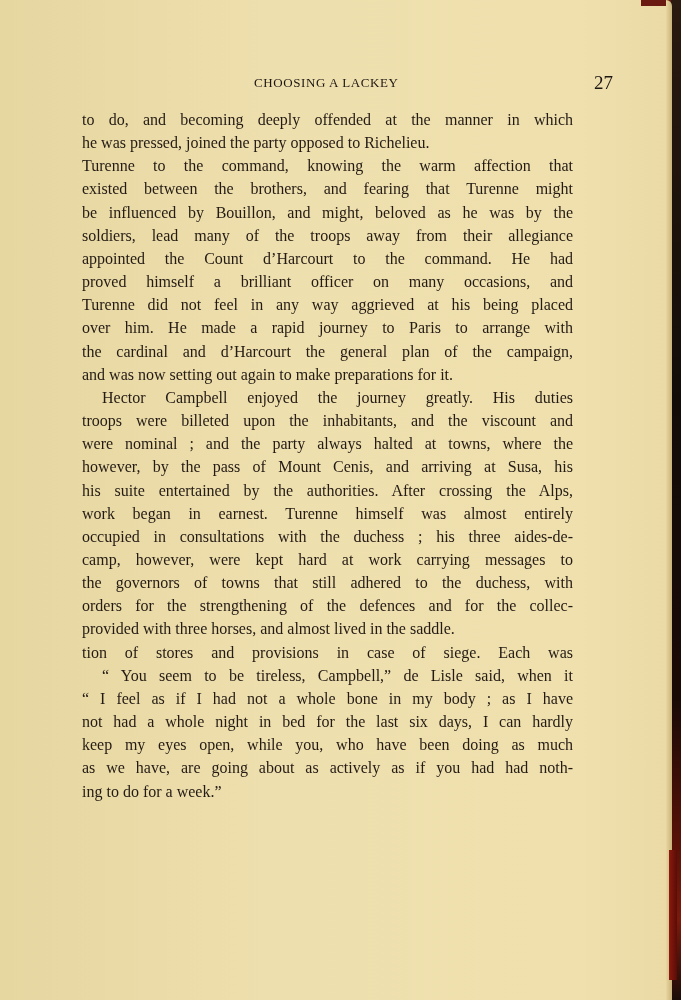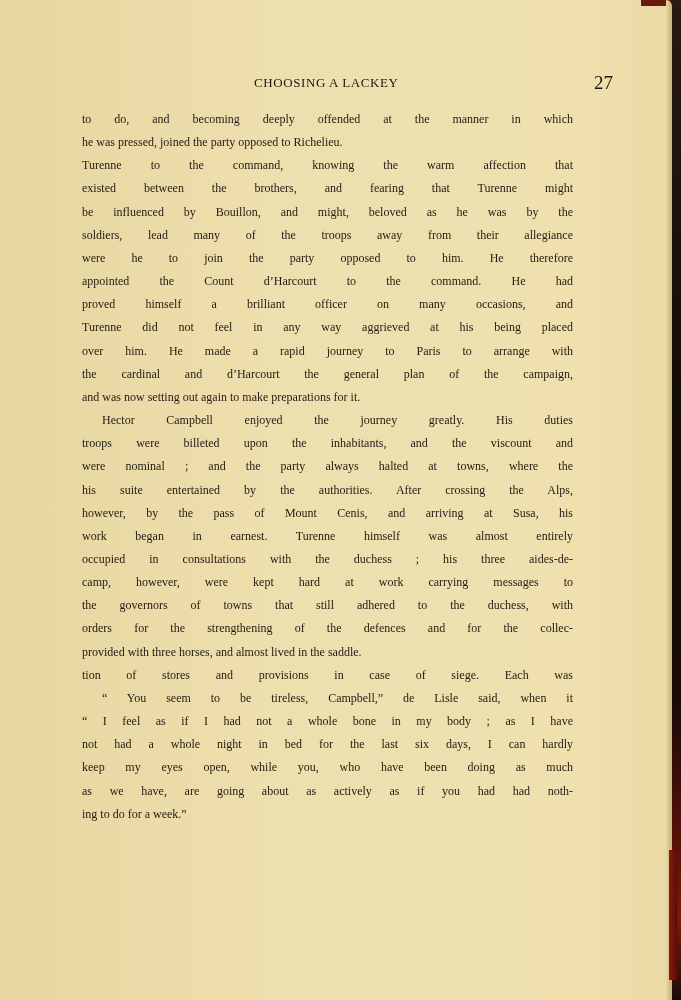--- a/index.html
+++ b/index.html
@@ -37,21 +37,21 @@
     color: #1d1712;
   }
   .page-number {
     position: absolute; left: 552px; top: 0px;
     font-family: "Liberation Serif", serif; font-size: 19px;
     color: #1d1712;
     margin-left: 42px;
   }
   .body-text {
     position: absolute; left: 82px; top: 108px; width: 491px;
-    font-family: "Liberation Serif", serif; font-size: 12px; line-height: 23.16px;
+    font-family: "Liberation Serif", serif; font-size: 16px; line-height: 23.16px;
     color: #231b14;
   }
   .line {
     display: block; white-space: nowrap; text-align: justify; text-align-last: justify;
     height: 23.16px;
   }
   .line.last { text-align-last: left; }
   .line.indent { padding-left: 20px; }
 </style>
 </head>
@@ -62,32 +62,31 @@
     <span class="running-head">CHOOSING A LACKEY</span>
     <span class="page-number">27</span>
   </div>
   <div class="body-text" id="body-text">
       <span class="line">to do, and becoming deeply offended at the manner in which</span>
       <span class="line last">he was pressed, joined the party opposed to Richelieu.</span>
       <span class="line">Turenne to the command, knowing the warm affection that</span>
       <span class="line">existed between the brothers, and fearing that Turenne might</span>
       <span class="line">be influenced by Bouillon, and might, beloved as he was by the</span>
       <span class="line">soldiers, lead many of the troops away from their allegiance</span>
-      <span class="line">were he to join the party opposed to him. He therefore</span>
       <span class="line">appointed the Count d’Harcourt to the command. He had</span>
       <span class="line">proved himself a brilliant officer on many occasions, and</span>
       <span class="line">Turenne did not feel in any way aggrieved at his being placed</span>
       <span class="line">over him. He made a rapid journey to Paris to arrange with</span>
       <span class="line">the cardinal and d’Harcourt the general plan of the campaign,</span>
       <span class="line last">and was now setting out again to make preparations for it.</span>
       <span class="line indent">Hector Campbell enjoyed the journey greatly. His duties</span>
       <span class="line">troops were billeted upon the inhabitants, and the viscount and</span>
       <span class="line">were nominal ; and the party always halted at towns, where the</span>
+      <span class="line">however, by the pass of Mount Cenis, and arriving at Susa, his</span>
       <span class="line">his suite entertained by the authorities. After crossing the Alps,</span>
-      <span class="line">however, by the pass of Mount Cenis, and arriving at Susa, his</span>
       <span class="line">work began in earnest. Turenne himself was almost entirely</span>
       <span class="line">occupied in consultations with the duchess ; his three aides-de-</span>
       <span class="line">camp, however, were kept hard at work carrying messages to</span>
       <span class="line">the governors of towns that still adhered to the duchess, with</span>
       <span class="line">orders for the strengthening of the defences and for the collec-</span>
       <span class="line last">provided with three horses, and almost lived in the saddle.</span>
       <span class="line">tion of stores and provisions in case of siege. Each was</span>
       <span class="line indent">“ You seem to be tireless, Campbell,” de Lisle said, when it</span>
       <span class="line">“ I feel as if I had not a whole bone in my body ; as I have</span>
       <span class="line">not had a whole night in bed for the last six days, I can hardly</span>

